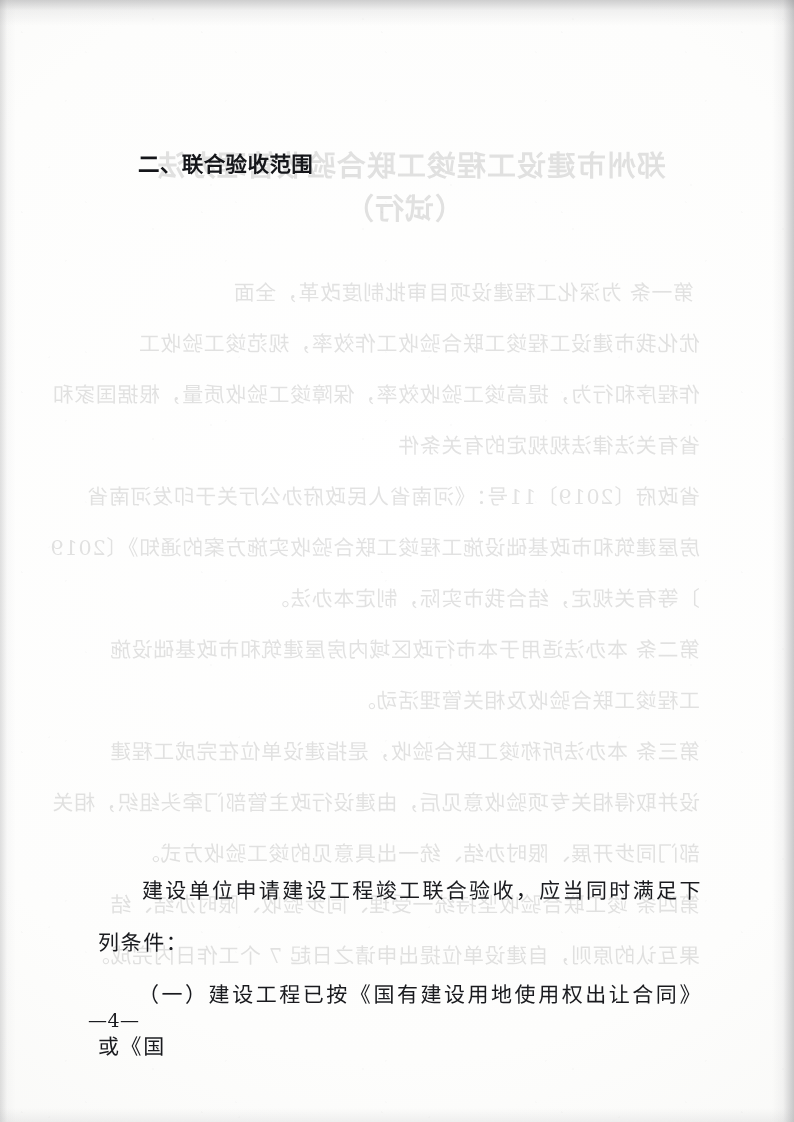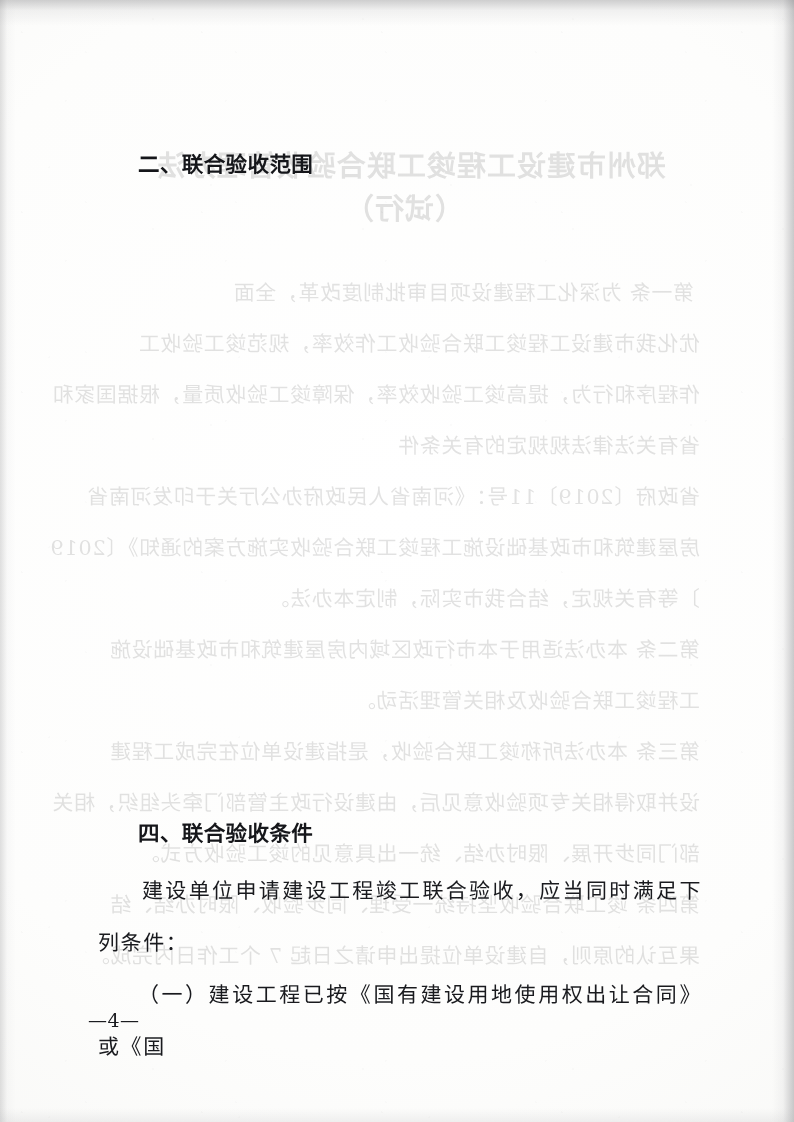--- a/index.html
+++ b/index.html
@@ -173,21 +173,20 @@
   <div class="scan-edge-top"></div>
   <div class="scan-edge-left"></div>
   <div class="scan-edge-right"></div>
   <div class="scan-edge-bottom"></div>
 
   <div class="content">
 
     <div class="heading" style="top:150px;">二、联合验收范围</div>
 
 
-    <div class="heading" style="top:819px;">四、联合验收条件</div>
     <div class="para" style="top:865px;">建设单位申请建设工程竣工联合验收，应当同时满足下列条件：</div>
 
     <div class="para" style="top:969px; text-indent:40px;">（一）建设工程已按《国有建设用地使用权出让合同》或《国</div>
 
     <div class="page-number">—4—</div>
   </div>
 
 </div>
 
 </body></html>

